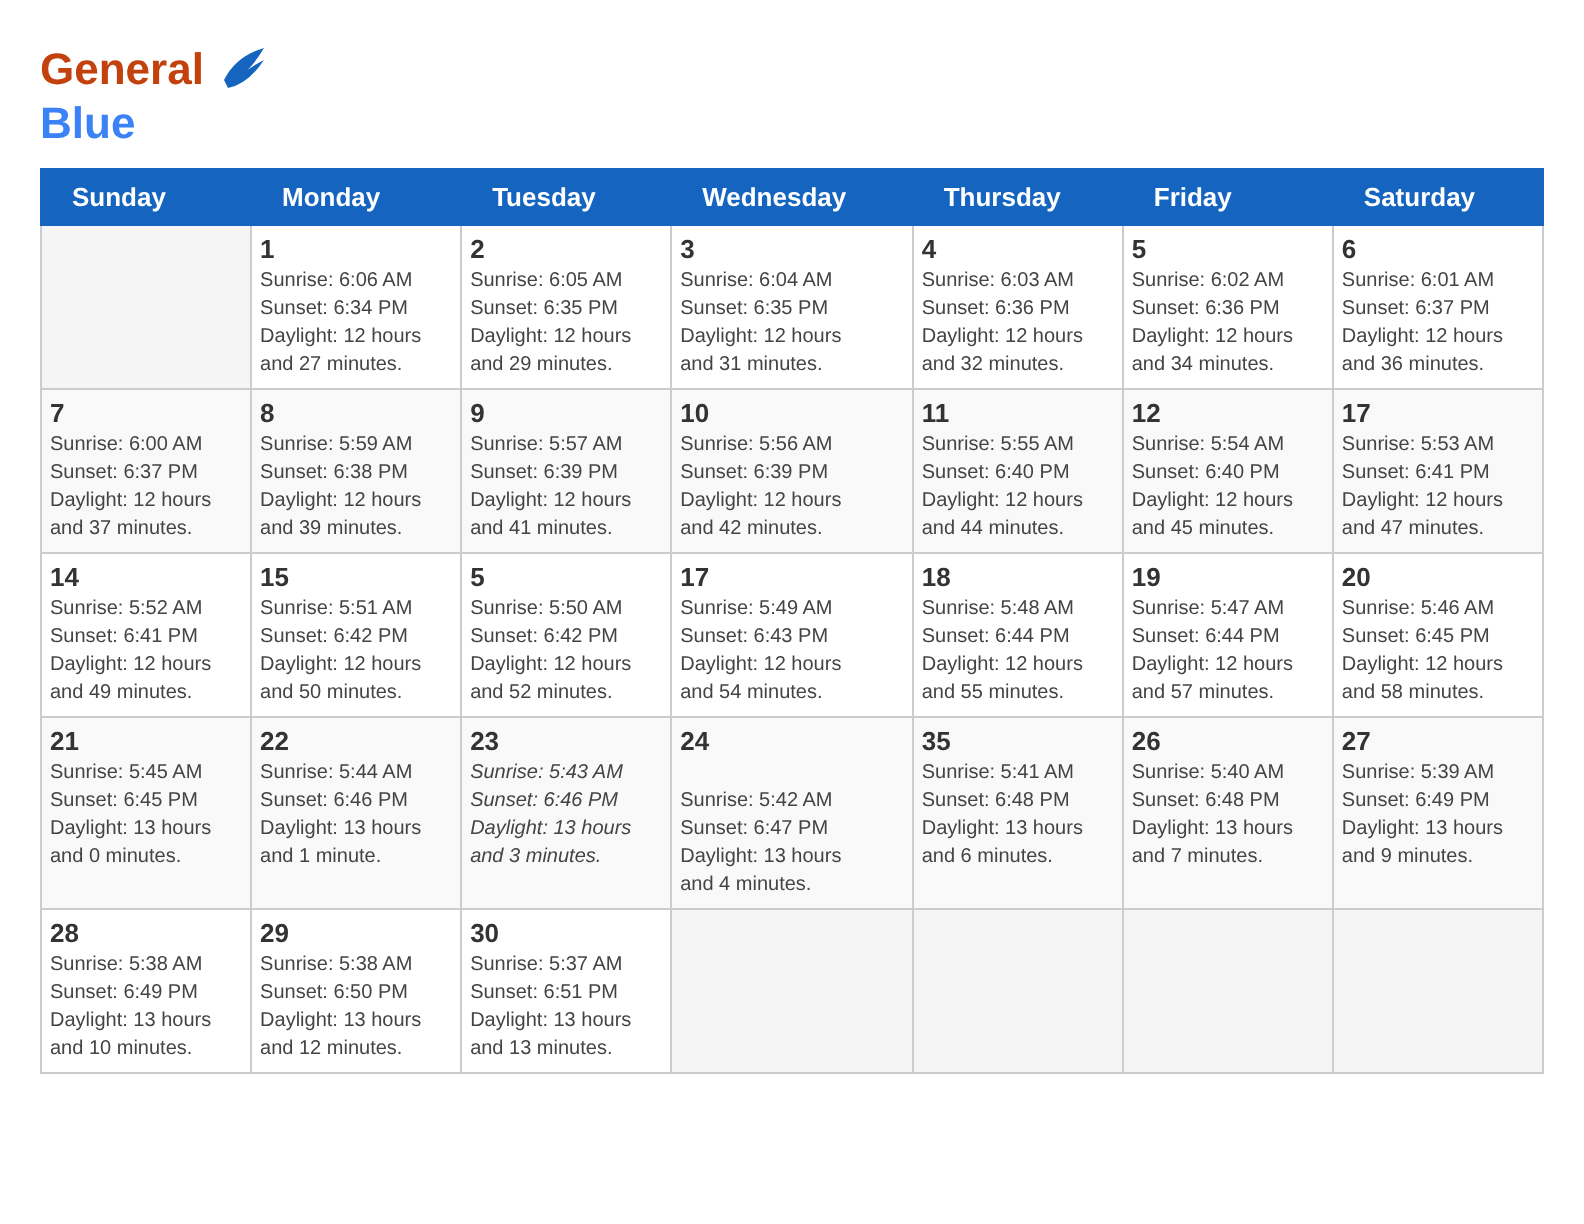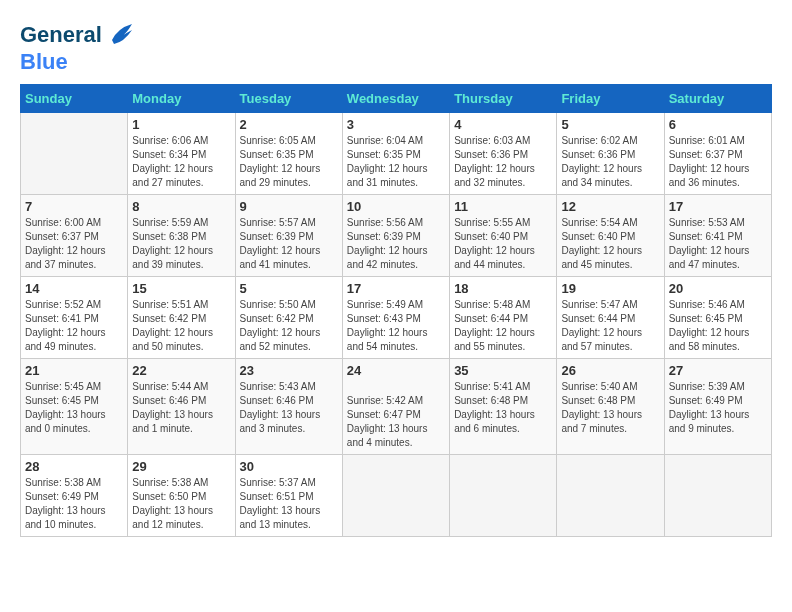--- a/index.html
+++ b/index.html
@@ -18,21 +18,21 @@
     }
     .logo {
       display: flex;
       align-items: center;
     }
     .logo-text {
       font-size: 22px;
       font-weight: bold;
       line-height: 1.1;
     }
-    .logo-general { color: #0c4a6e; }
+    .logo-general { color: #c2410c; }
     .logo-blue { color: #3b82f6; }
     .logo-icon {
       width: 30px;
       height: 30px;
       margin-left: 2px;
     }
     .title-area {
       text-align: right;
     }
     .main-title {
@@ -44,22 +44,22 @@
       font-size: 16px;
       color: #555;
     }
     table {
       width: 100%;
       border-collapse: collapse;
       font-size: 11px;
     }
     thead tr th {
       background-color: #1565c0;
-      color: #5eead4;
-      padding: 6px 4px;
+      color: #ffffff;
+      padding: 6px 15px;
       text-align: left;
       font-size: 13px;
       font-weight: bold;
       border: 1px solid #1565c0;
     }
     tbody tr td {
       border: 1px solid #ccc;
       padding: 4px 4px;
       vertical-align: top;
       min-height: 70px;
@@ -277,21 +277,21 @@
         </td>
         <td>
           <span class="day-number">22</span>
           <div class="day-info" style="white-space: pre-line;">Sunrise: 5:44 AM
 Sunset: 6:46 PM
 Daylight: 13 hours
 and 1 minute.</div>
         </td>
         <td>
           <span class="day-number">23</span>
-          <div class="day-info" style="white-space: pre-line;">Sunrise: 5:43 AM
+          <div class="day-info" style="white-space: pre-line; font-style: italic;">Sunrise: 5:43 AM
 Sunset: 6:46 PM
 Daylight: 13 hours
 and 3 minutes.</div>
         </td>
         <td>
           <span class="day-number">24</span>
           <div class="day-info" style="white-space: pre-line; margin-top: 16px;">Sunrise: 5:42 AM
 Sunset: 6:47 PM
 Daylight: 13 hours
 and 4 minutes.</div>

